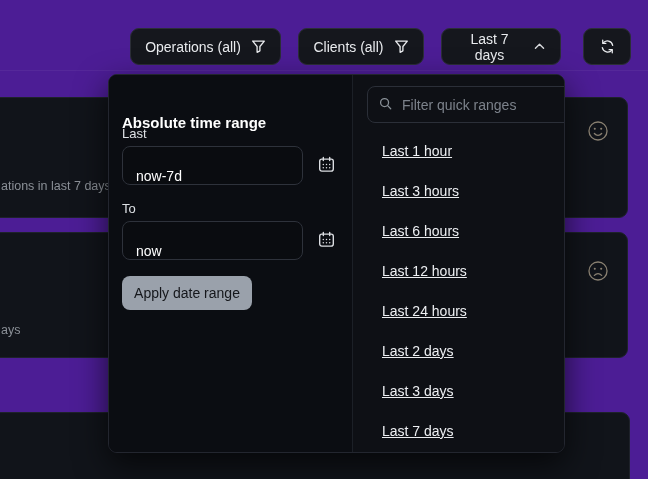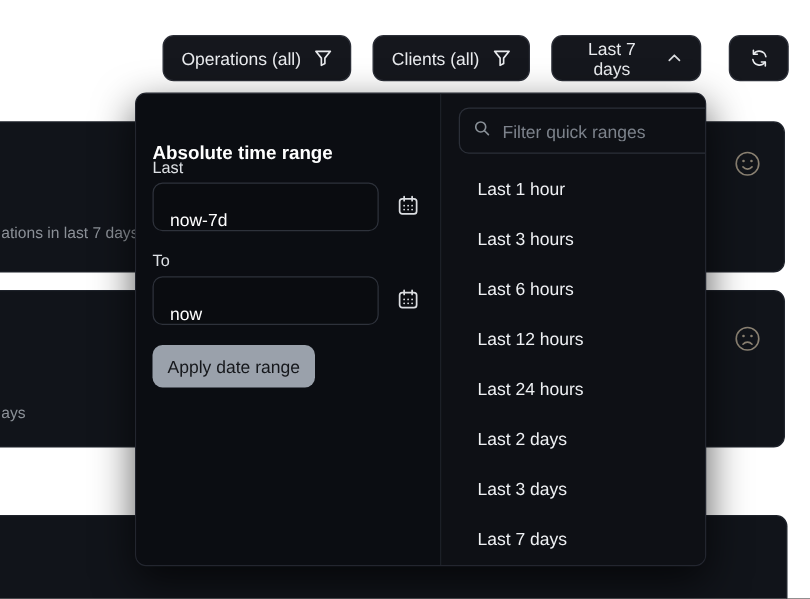--- a/index.html
+++ b/index.html
@@ -1,19 +1,19 @@
 <!DOCTYPE html>
 <html><head>
 <meta charset="utf-8">
 <style>
   html,body{margin:0;padding:0;background:#000;}
   *{box-sizing:border-box;font-family:"Liberation Sans",sans-serif;}
   #stage{
     position:relative;width:648px;height:479px;overflow:hidden;
-    background:#ffffff;color:#e9ebee;
+    background:#4c1d95;color:#e9ebee;
   }
   .hairline{position:absolute;left:0;right:0;top:70px;height:1px;background:rgba(255,255,255,0.05);}
   
   .hbtn{
     position:absolute;top:28px;height:37px;display:flex;align-items:center;justify-content:center;
     gap:10px;padding:0 14px;background:#15171d;border:1px solid #2b2e37;border-radius:9px;
     color:#e9ebee;font-size:14px;cursor:pointer;
   }
   .hbtn svg{display:block;}
   #btn-operations{left:130px;width:151px;}
@@ -71,21 +71,21 @@
   #quick-search{
     position:absolute;left:14px;top:11px;width:222px;height:37px;
     border:1px solid #2b2f38;border-radius:8px;display:flex;align-items:center;
     gap:8px;padding:0 11px;color:#899097;background:transparent;
   }
   #quick-search input{
     flex:1;min-width:0;background:transparent;border:none;outline:none;
     color:#e9ebee;font-size:14px;
   }
   #quick-search input::placeholder{color:#7c828b;}
-  #quick-list{position:absolute;left:0;right:0;top:56px;}
+  #quick-list{position:absolute;left:0;right:0;top:56px;text-decoration:underline;}
   .quick-item{
     height:40px;display:flex;align-items:center;padding-left:29px;
     font-size:14px;font-weight:500;color:#eef0f3;cursor:pointer;
   }
 </style>
 </head>
 <body>
 
 <div id="stage">
 

